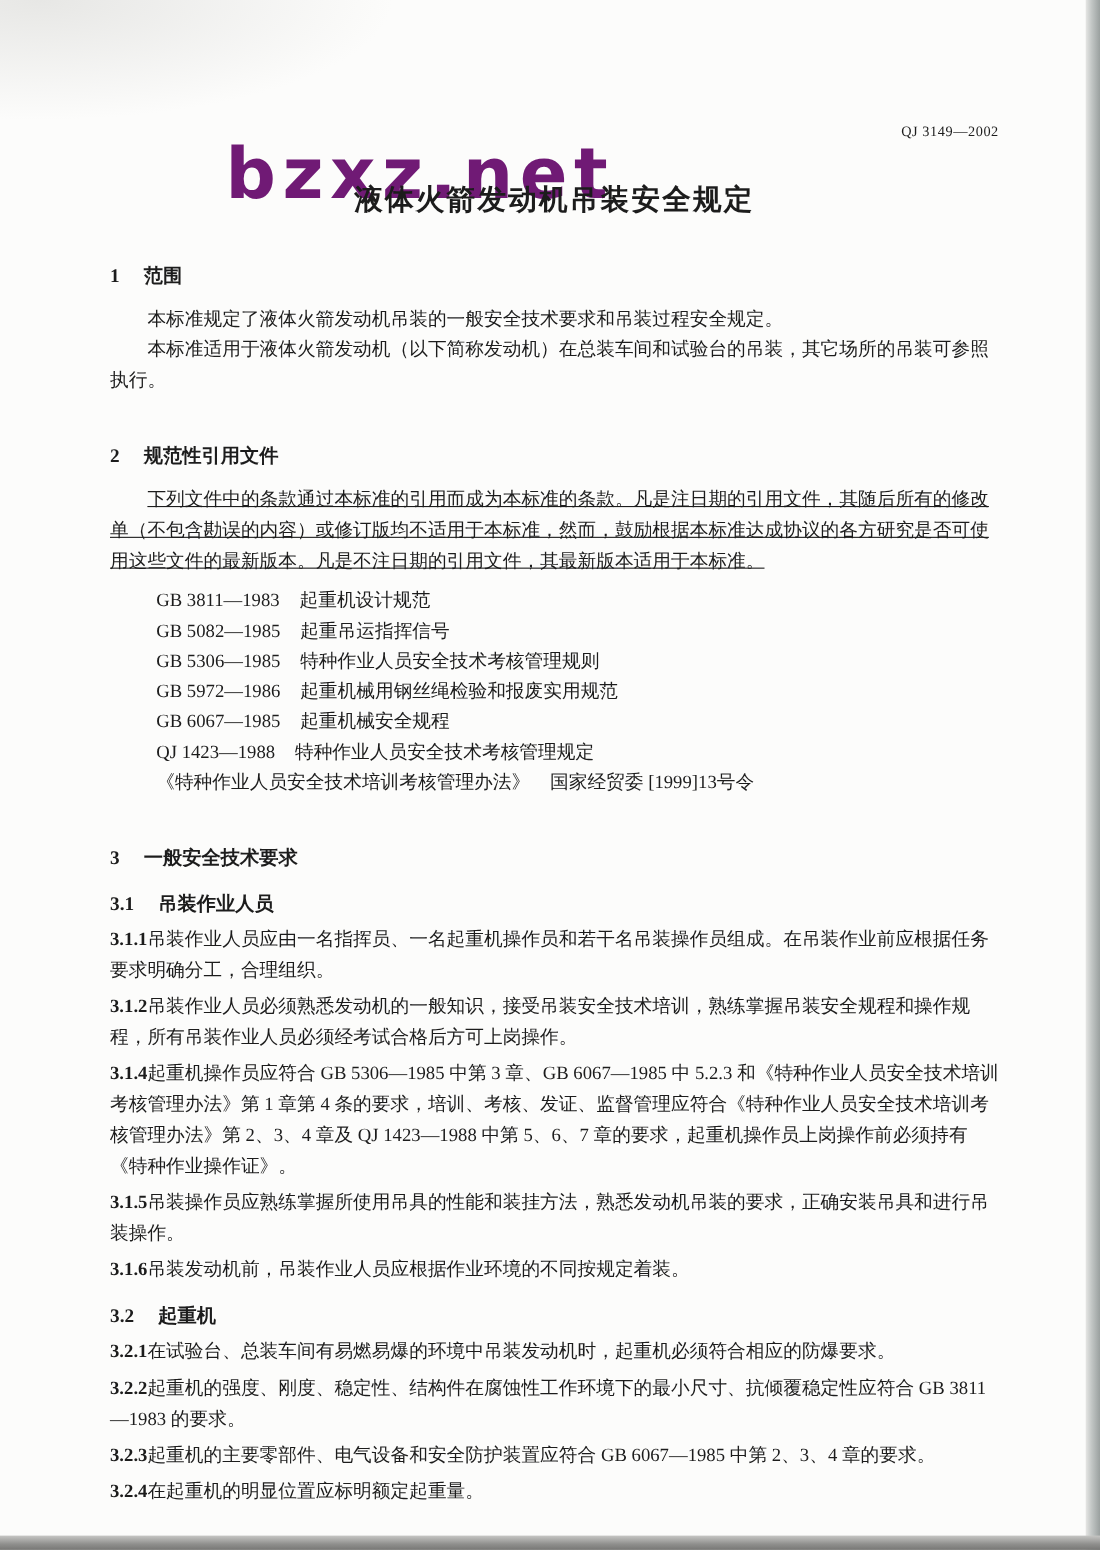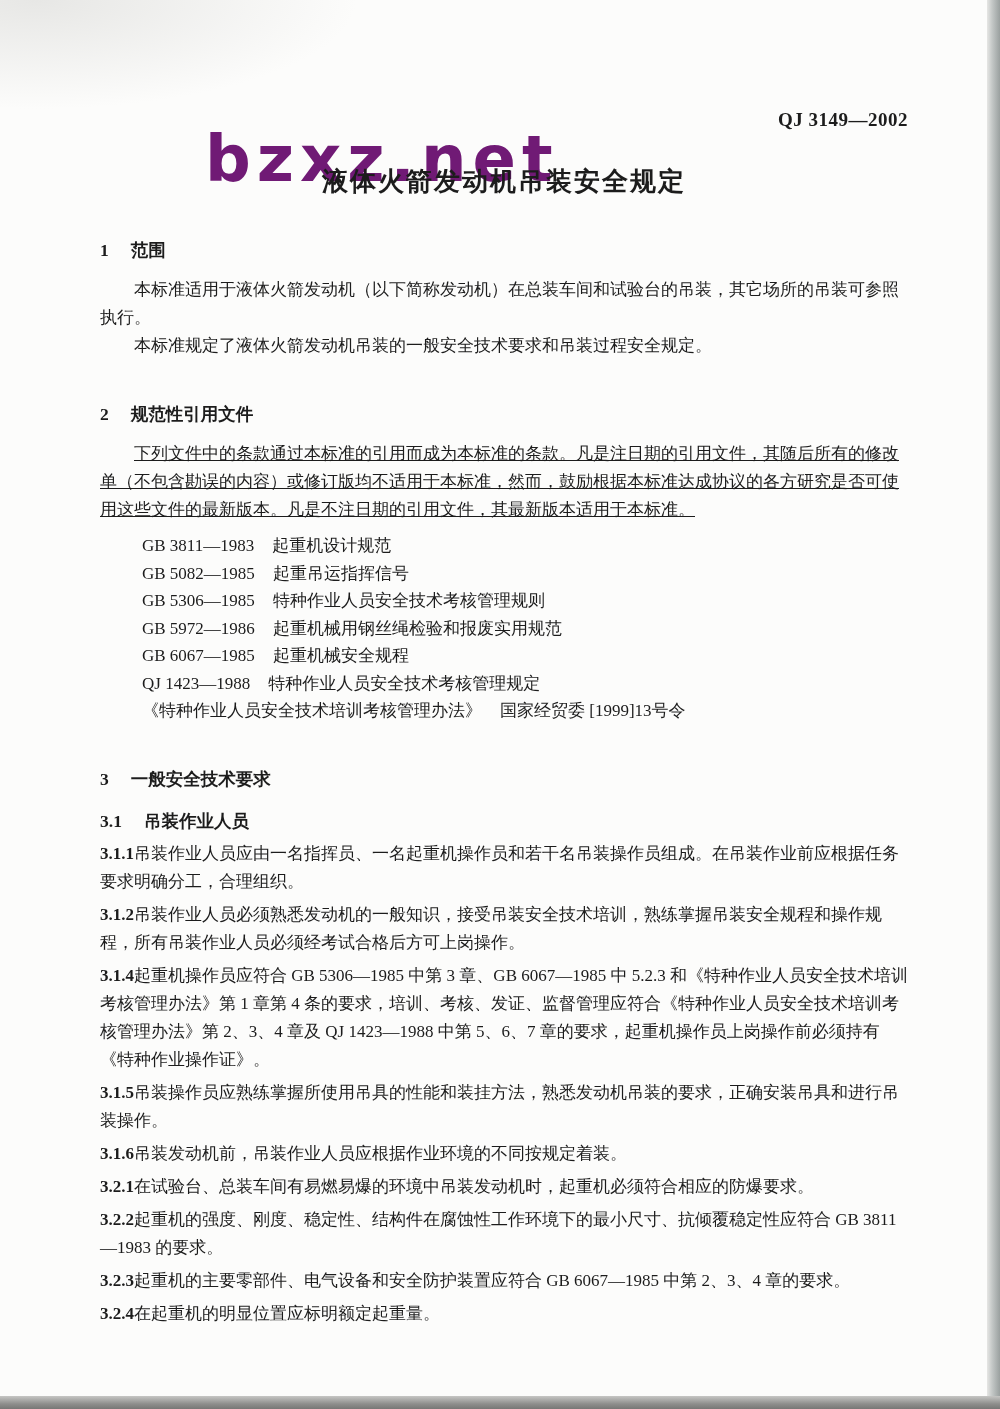--- a/index.html
+++ b/index.html
@@ -43,22 +43,22 @@
   }
   .page-content {
     position: relative;
     z-index: 1;
     padding: 106px 92px 0 100px;
     font-size: 17px;
     line-height: 28px;
   }
   .doc-code {
     text-align: right;
-    font-weight: bold;
-    font-size: 19px;
+    font-weight: normal;
+    font-size: 13px;
     letter-spacing: 0.5px;
   }
   .doc-title {
     text-align: center;
     font-size: 26px;
     font-weight: bold;
     letter-spacing: 2px;
     margin: 34px 0 0 0;
   }
   h2.sec-heading {
@@ -102,22 +102,22 @@
 
 <div class="page-content">
 
   <div class="doc-code">QJ 3149—2002</div>
 
   <h1 class="doc-title">液体火箭发动机吊装安全规定</h1>
 
   <h2 class="sec-heading">
     <span class="h-num">1</span><span>范围</span>
   </h2>
+  <p class="indent-para">本标准规定了液体火箭发动机吊装的一般安全技术要求和吊装过程安全规定。</p>
   <p class="indent-para">本标准适用于液体火箭发动机（以下简称发动机）在总装车间和试验台的吊装，其它场所的吊装可参照执行。</p>
-  <p class="indent-para">本标准规定了液体火箭发动机吊装的一般安全技术要求和吊装过程安全规定。</p>
 
   <h2 class="sec-heading">
     <span class="h-num">2</span><span>规范性引用文件</span>
   </h2>
   <p class="indent-para intro-para">下列文件中的条款通过本标准的引用而成为本标准的条款。凡是注日期的引用文件，其随后所有的修改单（不包含勘误的内容）或修订版均不适用于本标准，然而，鼓励根据本标准达成协议的各方研究是否可使用这些文件的最新版本。凡是不注日期的引用文件，其最新版本适用于本标准。</p>
 
   <div class="ref-list">
     <div class="ref-line">
       <span class="ref-code">GB 3811—1983</span><span>起重机设计规范</span>
     </div>
@@ -158,20 +158,23 @@
   <p class="clause">
     <span class="c-num">3.1.4</span><span>起重机操作员应符合 GB 5306—1985 中第 3 章、GB 6067—1985 中 5.2.3 和《特种作业人员安全技术培训考核管理办法》第 1 章第 4 条的要求，培训、考核、发证、监督管理应符合《特种作业人员安全技术培训考核管理办法》第 2、3、4 章及 QJ 1423—1988 中第 5、6、7 章的要求，起重机操作员上岗操作前必须持有《特种作业操作证》。</span>
   </p>
   <p class="clause">
     <span class="c-num">3.1.5</span><span>吊装操作员应熟练掌握所使用吊具的性能和装挂方法，熟悉发动机吊装的要求，正确安装吊具和进行吊装操作。</span>
   </p>
   <p class="clause">
     <span class="c-num">3.1.6</span><span>吊装发动机前，吊装作业人员应根据作业环境的不同按规定着装。</span>
   </p>
 
+  <h3 class="sub-heading">
+    <span class="h-num">3.2</span><span>起重机</span>
+  </h3>
 
   <p class="clause">
     <span class="c-num">3.2.1</span><span>在试验台、总装车间有易燃易爆的环境中吊装发动机时，起重机必须符合相应的防爆要求。</span>
   </p>
   <p class="clause">
     <span class="c-num">3.2.2</span><span>起重机的强度、刚度、稳定性、结构件在腐蚀性工作环境下的最小尺寸、抗倾覆稳定性应符合 GB 3811—1983 的要求。</span>
   </p>
   <p class="clause">
     <span class="c-num">3.2.3</span><span>起重机的主要零部件、电气设备和安全防护装置应符合 GB 6067—1985 中第 2、3、4 章的要求。</span>
   </p>

